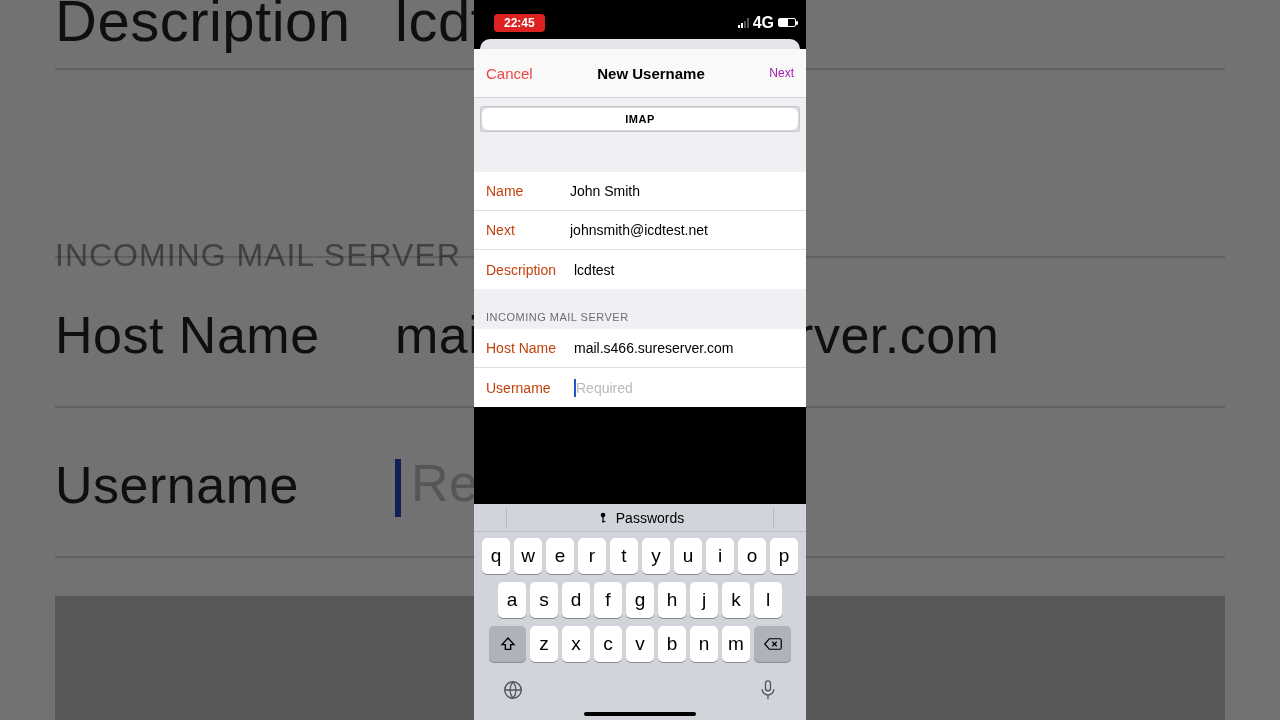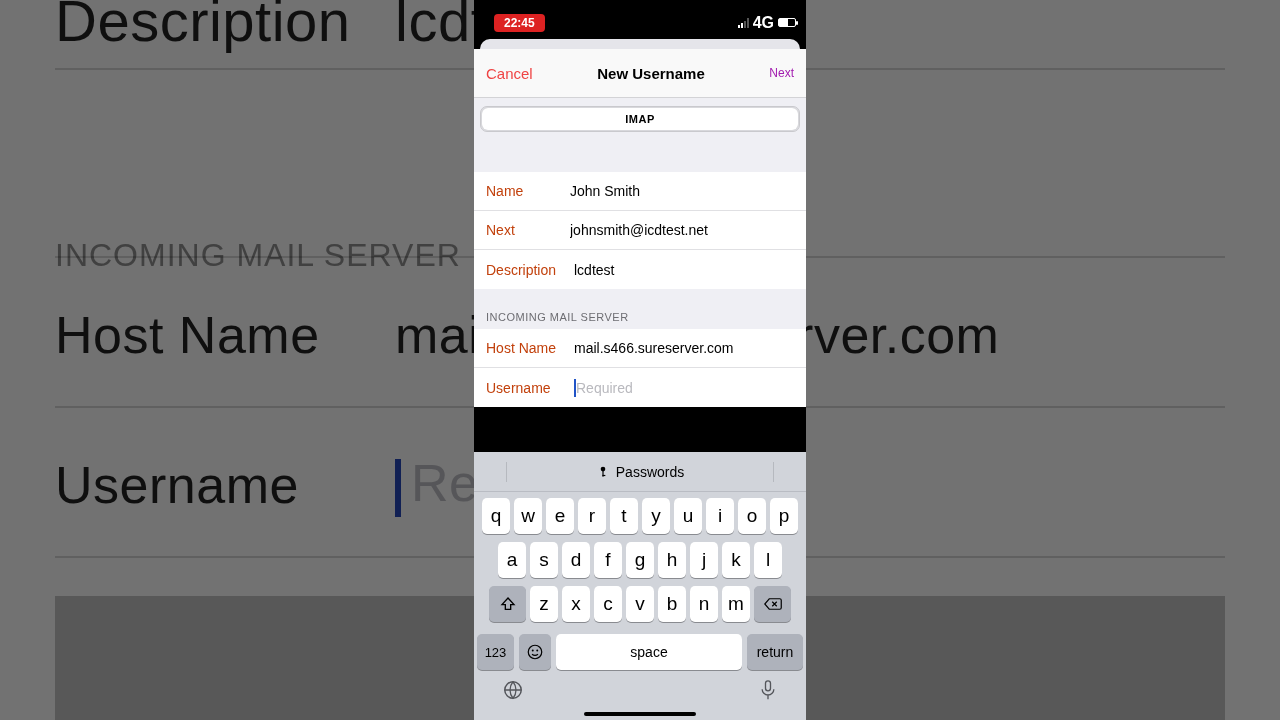--- a/index.html
+++ b/index.html
@@ -70,21 +70,21 @@
     background:#f9f9f9; height:49px; display:flex; align-items:center; justify-content:space-between;
     padding: 0 12px; border-bottom:1px solid #d3d3d6;
   }
   .nav-cancel { color:#ef4444; font-size:15px; }
   .nav-title  { font-weight:600; font-size:15px; color:#000; }
   .nav-next   { color:#a21caf; font-size:12px; }
 
   
   .seg-wrap { background:#efeff4; padding: 8px 6px 6px 6px; }
   .seg {
-    display:flex; border:1px solid #c9c9cd; border-radius:7px; overflow:hidden;
+    display:flex; border:1px solid #c9c9cd; border-radius:2px; overflow:hidden;
     background:#e1e1e5; height:26px;
   }
   .seg-btn {
     flex:1; font-size:11px; font-weight:600; letter-spacing:0.5px;
     display:flex; align-items:center; justify-content:center; color:#000;
   }
   .seg-btn.active { background:#fff; border-radius:6px; margin:1px; box-shadow:0 0 2px rgba(0,0,0,0.15);}
   .seg-btn:not(.active){ color:#222; }
 
   .spacer { height:34px; background:#efeff4; }
@@ -104,21 +104,21 @@
   .row-val::placeholder { color:#b9b9be; }
   .focus-cursor { border-left:2px solid #2154c7; height:18px; margin-left:0px; }
 
   .section-header {
     background:#efeff4; color:#6d6d72; font-size:11px; letter-spacing:0.5px;
     padding: 22px 12px 6px 12px; text-transform:uppercase;
   }
 
   
   .kb { position:absolute; bottom:0; left:0; right:0; background:#d1d4da; }
-  .kb-sugg { height:40px; display:flex; align-items:center; justify-content:center; gap:6px; font-size:14px; color:#000; border-bottom:1px solid #b9bcc3; position:relative;}
+  .kb-sugg { height:28px; display:flex; align-items:center; justify-content:center; gap:6px; font-size:14px; color:#000; border-bottom:1px solid #b9bcc3; position:relative;}
   .kb-sugg .sep{ position:absolute; height:20px; width:1px; background:#b6b9bf;}
   .kb-sugg .sep.l{left:32px} .kb-sugg .sep.r{right:32px}
   .kb-rows { padding: 6px 3px 4px 3px; }
   .kb-row { display:flex; gap:4px; justify-content:center; margin-bottom:8px;}
   .key {
     background:#fff; border-radius:5px; box-shadow:0 1px 0 #898b90;
     height:36px; display:flex; align-items:center; justify-content:center;
     font-size:19px; color:#000;
   }
   .key.letter{ width:28px; }
@@ -276,33 +276,20 @@
             <div class="key letter">m</div>
           </span>
         <div class="key fn">
           <svg width="18" height="14" viewBox="0 0 24 18">
               <path d="M7 2 H21 A2 2 0 0 1 23 4 V14 A2 2 0 0 1 21 16 H7 L1 9 Z" fill="none" stroke="#000" stroke-width="1.6"></path>
               <path d="M11 6 L17 12 M17 6 L11 12" stroke="#000" stroke-width="1.6"></path>
             </svg>
         </div>
       </div>
     </div>
-    <div class="kb-bottom">
-      <div class="key fn" style="font-size:13px">123</div>
-      <div class="key fn" style="width:32px">
-        <svg width="18" height="18" viewBox="0 0 24 24">
-            <circle cx="12" cy="12" r="9" fill="none" stroke="#000" stroke-width="1.6"></circle>
-            <circle cx="9" cy="10" r="1.3" fill="#000"></circle>
-            <circle cx="15" cy="10" r="1.3" fill="#000"></circle>
-            <path d="M8 15 Q12 18 16 15" fill="none" stroke="#000" stroke-width="1.6"></path>
-          </svg>
-      </div>
-      <div class="key space">space</div>
-      <div class="key ret">return</div>
-    </div>
     <div class="kb-foot">
       <span>
         <svg width="22" height="22" viewBox="0 0 24 24">
             <circle cx="12" cy="12" r="9" fill="none" stroke="#54565b" stroke-width="1.6"></circle>
             <path d="M3 12 H21 M12 3 A14 14 0 0 1 12 21 A14 14 0 0 1 12 3" fill="none" stroke="#54565b" stroke-width="1.4"></path>
           </svg>
       </span>
       <span>
         <svg width="20" height="22" viewBox="0 0 24 26">
             <rect x="9" y="2" width="6" height="12" rx="3" fill="none" stroke="#54565b" stroke-width="1.6"></rect>

